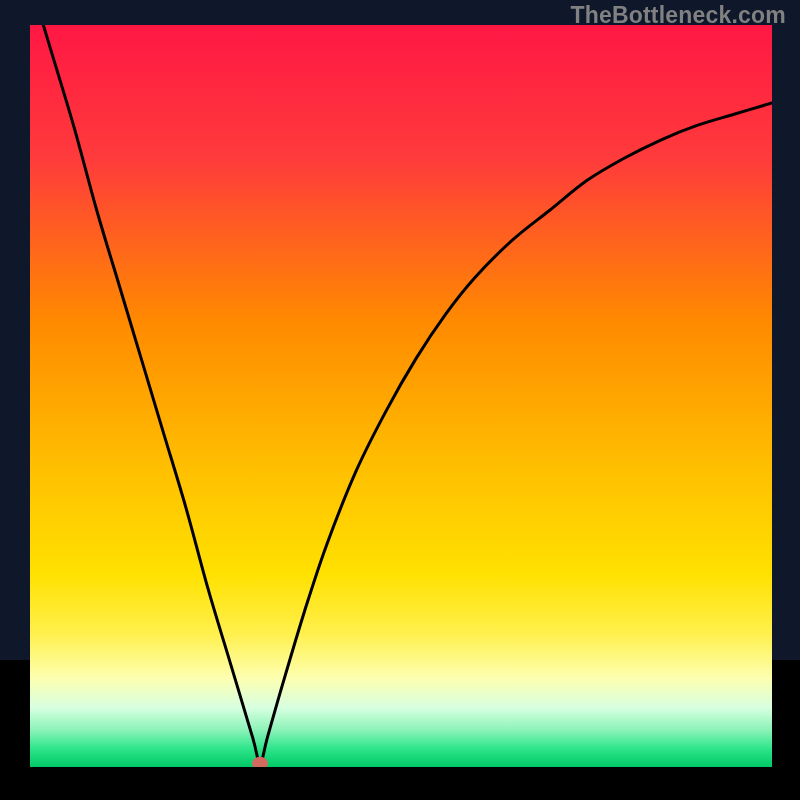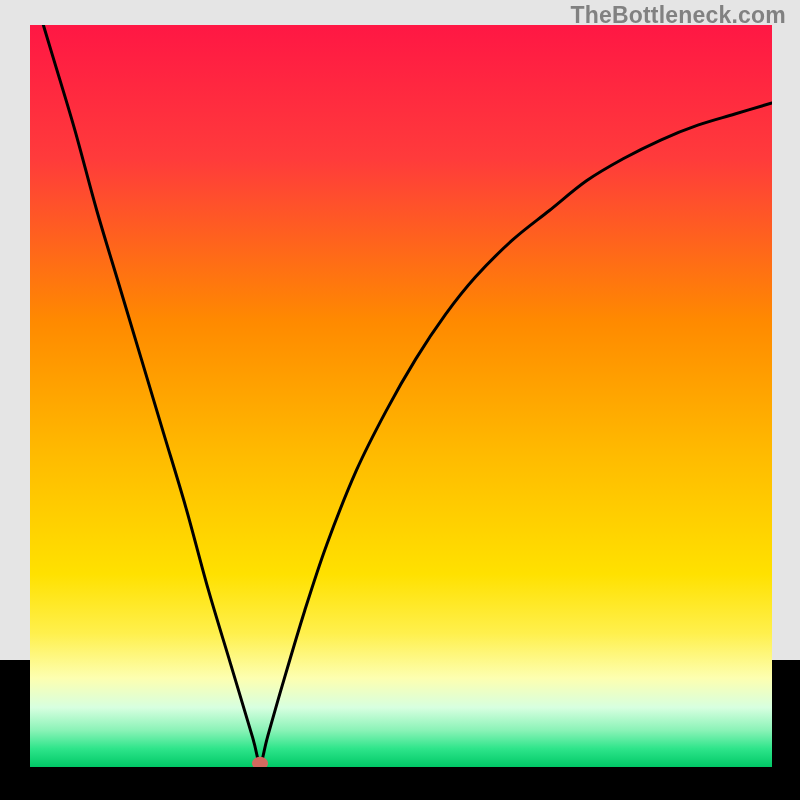--- a/index.html
+++ b/index.html
@@ -7,21 +7,21 @@
     padding: 0;
     width: 800px;
     height: 800px;
     background: #000;
     overflow: hidden;
   }
   .frame {
     position: relative;
     width: 800px;
     height: 660px;
-    background: #e5e5e5;
+    background: #0f172a;
   }
   .watermark {
     position: absolute;
     top: 2px;
     right: 14px;
     font-family: Arial, Helvetica, sans-serif;
     font-size: 23px;
     font-weight: 600;
     color: #818181;
     letter-spacing: 0.2px;

